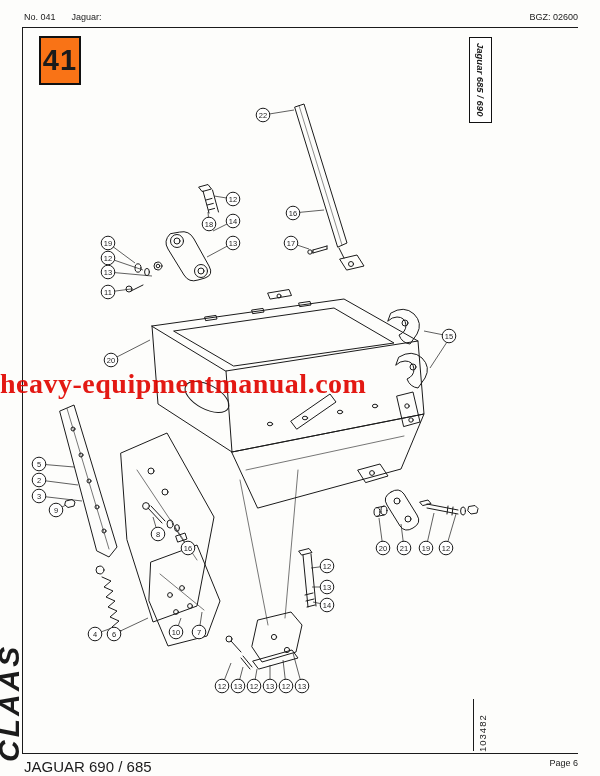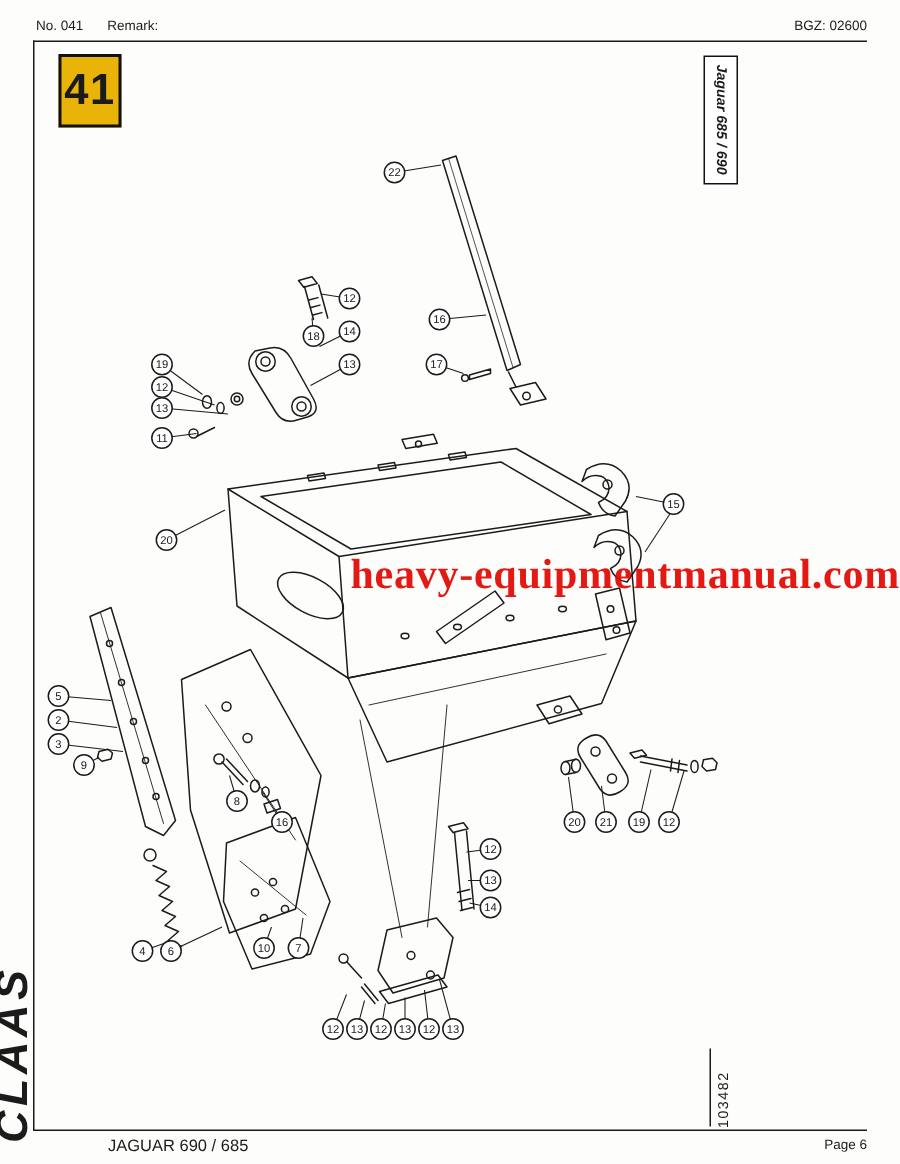--- a/index.html
+++ b/index.html
@@ -17,66 +17,66 @@
   .hdr-right { position: absolute; right: 22px; top: 12px; font-size: 9px; }
 
   .rule { position: absolute; left: 22px; width: 556px; height: 1px; background: #1b1b1b; }
   .rule-top { top: 27px; }
   .rule-bottom { top: 753px; }
   .rule-left { position: absolute; left: 22px; top: 27px; width: 1px; height: 727px; background: #1b1b1b; }
 
   .section-box {
     position: absolute; left: 39px; top: 36px; width: 42px; height: 49px;
     border: 2px solid #111; display: flex; align-items: center; justify-content: center;
-    background: #eab308;
+    background: #f97316;
   }
   .section-num { font-size: 29px; font-weight: bold; letter-spacing: 1px; }
 
   .model-box {
     position: absolute; left: 469px; top: 37px; width: 23px; height: 86px;
     border: 1px solid #111; display: flex; align-items: center; justify-content: center;
     background: #fff;
   }
   .model-text { writing-mode: vertical-rl; font-size: 9.5px; font-weight: bold; font-style: italic; white-space: nowrap; }
 
   #diagram { position: absolute; left: 0; top: 0; }
 
   .watermark {
-    position: absolute; left: 0; right: 0; top: 368px; text-align: right;
+    position: absolute; left: 0; right: 0; top: 368px; text-align: left;
     font-family: "Liberation Serif", serif; font-weight: bold;
     font-size: 28px; letter-spacing: 0.5px; opacity: 0.92; color: #e10600;
     pointer-events: none;
   }
 
   .claas-logo { position: absolute; left: 22px; top: 608px; width: 36px; height: 154px; }
   .claas-logo span {
     position: absolute; left: 2px; bottom: 0;
     transform: rotate(-90deg); transform-origin: 0 100%;
     font-size: 30px; font-weight: bold; font-style: italic;
     letter-spacing: 3px; white-space: nowrap; line-height: 1;
   }
 
   .fig-num {
     position: absolute; left: 477px; top: 696px; height: 56px;
     writing-mode: vertical-rl; transform: rotate(180deg);
     font-size: 9.5px; letter-spacing: 1px;
   }
   .fig-line { position: absolute; left: 473px; top: 699px; width: 1px; height: 52px; background: #1b1b1b; }
 
-  .ftr-left { position: absolute; left: 24px; top: 758px; font-size: 11px; margin-left: 48px; }
+  .ftr-left { position: absolute; left: 24px; top: 758px; font-size: 15px; }
   .ftr-right { position: absolute; right: 22px; top: 758px; font-size: 9px; }
 </style>
 </head>
 <body>
 
 <div class="page">
 
   <div class="hdr-left">
     <span>No. 041</span>
-    <span>Remark:</span>
+    <span>Jaguar:</span>
   </div>
   <div class="hdr-right">BGZ: 02600</div>
 
   <div class="rule rule-top"></div>
   <div class="rule-left"></div>
 
   <div class="section-box">
     <span class="section-num">41</span>
   </div>
 

